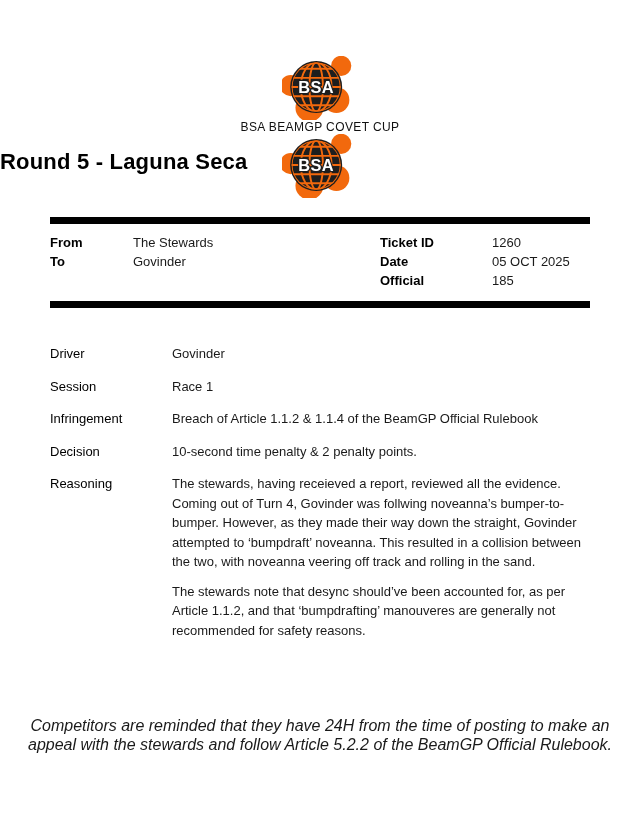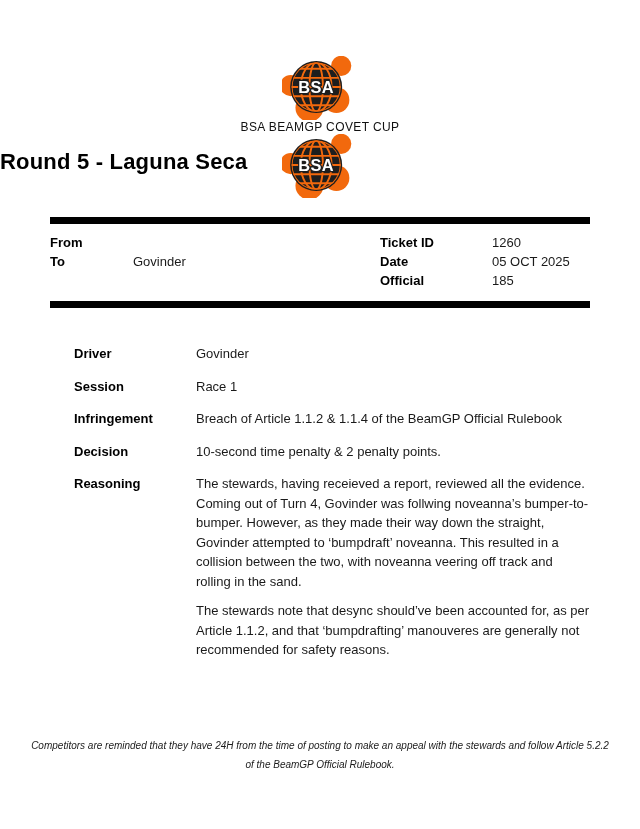--- a/index.html
+++ b/index.html
@@ -56,30 +56,30 @@
   .meta-left .meta-label { width: 83px; flex: none; }
   .meta-right .meta-label { width: 112px; flex: none; }
   .meta-value { flex: 1; }
   
   .details {
     margin: 36px 50px 0 50px;
     font-size: 13px;
     line-height: 19.5px;
   }
   .detail-row { display: flex; margin-bottom: 13px; }
-  .detail-label { width: 122px; flex: none; font-weight: 700; color: #000000; margin-left: 24px; }
+  .detail-label { width: 122px; flex: none; font-weight: 400; color: #000000; }
   .detail-value { flex: 1; }
   .detail-value p { margin: 0; }
   .detail-value p + p { margin-top: 10px; }
   
   .footer-note {
     margin: 76px 28px 0 28px;
     text-align: center;
     font-style: italic;
-    font-size: 10px;
+    font-size: 16px;
     line-height: 19px;
     color: #1a1a1a;
   }
 </style>
 </head>
 <body>
 
 <div class="page">
 
   <div class="masthead">
@@ -134,20 +134,21 @@
       <text x="35.5" y="38" text-anchor="middle" font-family="Liberation Sans, sans-serif" font-size="17" font-weight="bold" letter-spacing="0.5" fill="#ffffff" stroke="#1E1E1E" stroke-width="2.6" paint-order="stroke">BSA</text>
     </svg>
   </div>
 
   <h1 class="doc-title">Round 5 - Laguna Seca</h1>
 
   <div class="meta">
     <div class="meta-left">
       <div class="meta-row">
         <span class="meta-label">From</span>
+        <span class="meta-value">The Stewards</span>
       </div>
       <div class="meta-row">
         <span class="meta-label">To</span>
         <span class="meta-value">Govinder</span>
       </div>
     </div>
     <div class="meta-right">
       <div class="meta-row">
         <span class="meta-label">Ticket ID</span>
         <span class="meta-value">1260</span>

